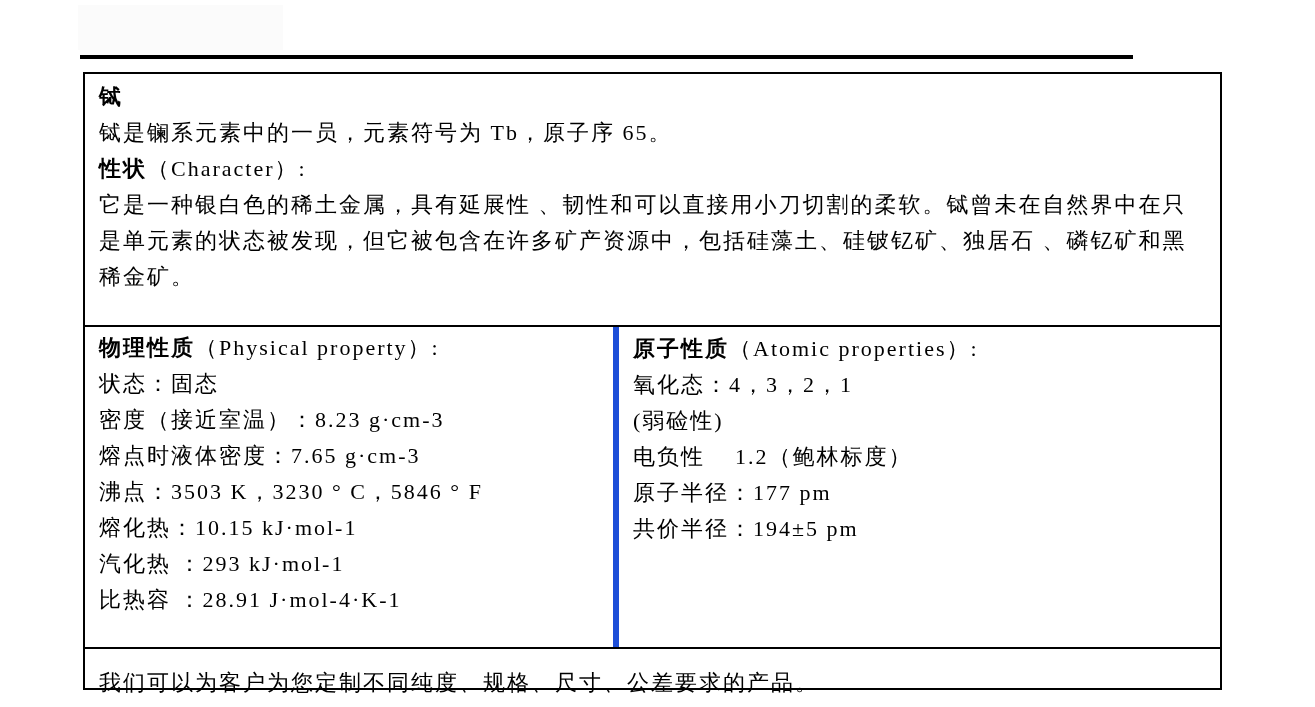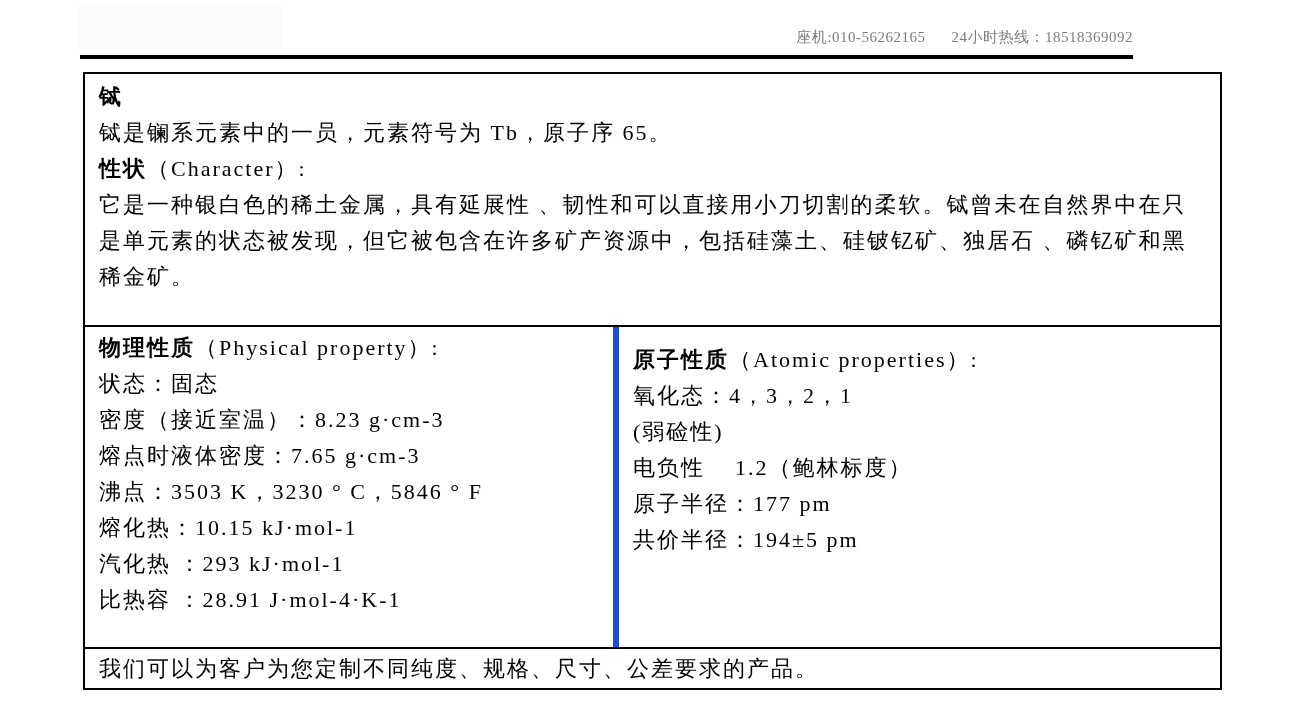--- a/index.html
+++ b/index.html
@@ -71,48 +71,45 @@
   }
   .col-physical {
     width: 534px;
     box-sizing: border-box;
     border-right: 6px solid #1d4ed8;
     padding: 3px 14px 0 14px;
   }
   .col-atomic {
     flex: 1;
     box-sizing: border-box;
-    padding: 15px 14px 0 14px;
+    padding: 4px 14px 0 14px;
   }
   .section-footer {
     height: 41px;
     box-sizing: border-box;
     padding: 0 14px;
     line-height: 40px;
+    margin-top: 14px;
   }
   .line {
     white-space: pre-wrap;
   }
   .b {
     font-weight: bold;
   }
   .para {
     white-space: pre-wrap;
   }
 </style>
 </head>
 <body>
 
 <div class="page">
 
   <div class="logo-placeholder"></div>
-  <div class="header-contact">
-    <span>座机:010-56262165</span>
-    <span>24小时热线：18518369092</span>
-  </div>
   <div class="header-rule"></div>
 
   <div class="doc-table">
 
     <div class="section-intro">
       <div class="line b">铽</div>
       <div class="line">铽是镧系元素中的一员，元素符号为 Tb，原子序 65。</div>
       <div class="line"><span class="b">性状</span><span>（Character）:</span></div>
       <div class="para">它是一种银白色的稀土金属，具有延展性 、韧性和可以直接用小刀切割的柔软。铽曾未在自然界中在只是单元素的状态被发现，但它被包含在许多矿产资源中，包括硅藻土、硅铍钇矿、独居石 、磷钇矿和黑稀金矿。</div>
     </div>

